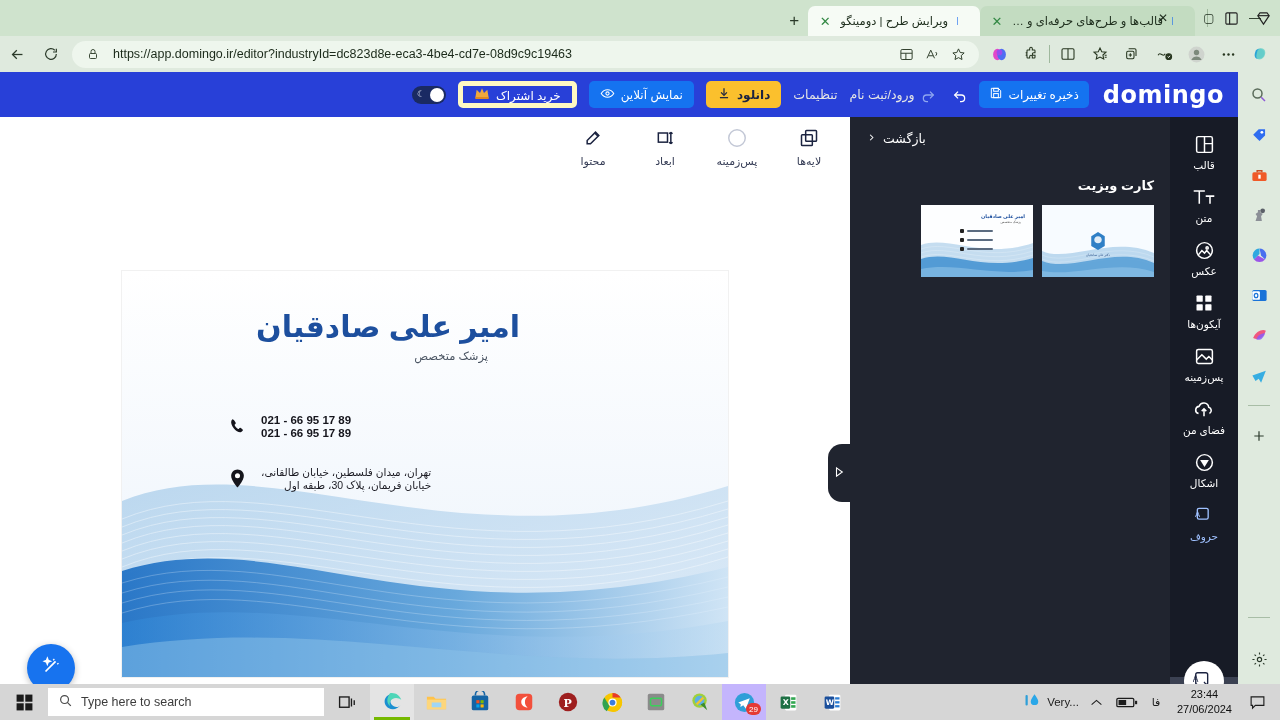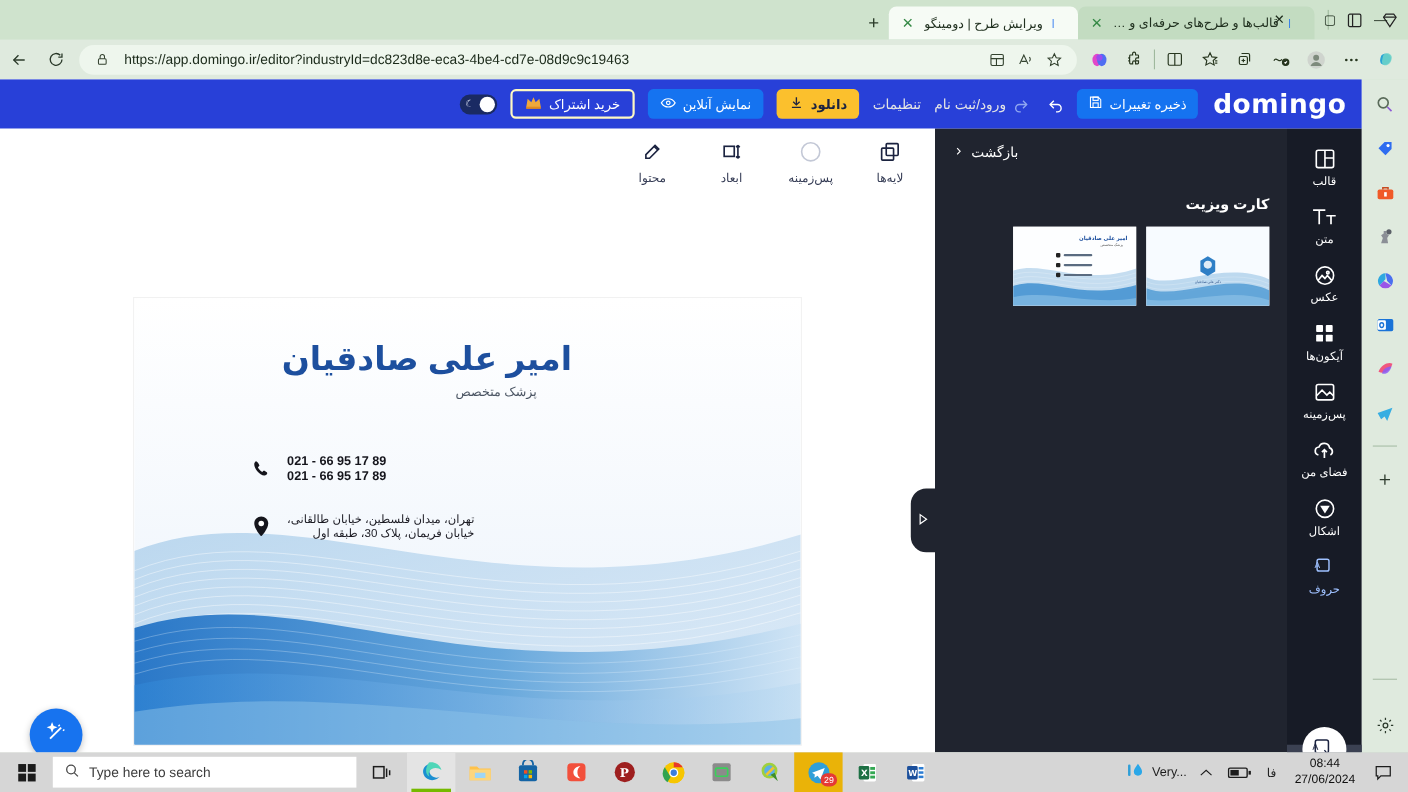--- a/index.html
+++ b/index.html
@@ -86,22 +86,22 @@
   .hdr-arrow.a1 { color: #fff; }
   .hdr-arrow.a2 { color: #8fa6f0; }
   .hdr-right { margin-left: auto; display: flex; align-items: center; gap: 12px; direction: rtl; }
   .toggle-dark {
     width: 34px; height: 18px; border-radius: 10px; background: #1a2a63;
     display: flex; align-items: center; padding: 2px; position: relative;
   }
   .toggle-dark .knob { width: 14px; height: 14px; border-radius: 50%; background: #fff; margin-left: auto; }
   .toggle-dark .moon { position: absolute; left: 5px; top: 3px; font-size: 9px; color: #e9eefc; }
   .btn-sub {
-    height: 27px; border: 2px solid #fef9c3; border-radius: 5px; color: #fff;
-    display: flex; align-items: center; gap: 6px; padding: 0 11px; font-size: 12px;
+    height: 27px; border: 5px solid #fef9c3; border-radius: 5px; color: #fff;
+    display: flex; align-items: flex-end; gap: 6px; padding: 0 11px; font-size: 12px;
   }
   .btn-preview {
     height: 27px; background: #1573f0; border-radius: 5px; color: #fff;
     display: flex; align-items: center; gap: 6px; padding: 0 11px; font-size: 12px;
   }
   .btn-download {
     height: 27px; background: #fbc02d; border-radius: 5px; color: #1c2340;
     display: flex; align-items: center; gap: 6px; padding: 0 11px; font-size: 12px; font-weight: bold;
   }
   .hdr-link { color: #e5e5e5; font-size: 12.5px; }
@@ -215,21 +215,21 @@
     width: 276px; height: 28px; background: #fff; display: flex; align-items: center;
     gap: 8px; padding: 0 10px; font-size: 12.5px; color: #3c3c3c;
   }
   .tb-taskview { width: 46px; height: 36px; display: flex; align-items: center; justify-content: center; }
   .tb-app {
     width: 44px; height: 36px; display: flex; align-items: center; justify-content: center;
     position: relative;
   }
   .tb-app.active { background: #e4e4e4; }
   .tb-app.active::after { content:""; position: absolute; left: 4px; right: 4px; bottom: 0; height: 3px; background: #76b900; }
-  .tb-app.hl { background: #eab308; text-decoration: underline; }
+  .tb-app.hl { background: #c4b5fd; text-decoration: underline; }
   .tb-badge {
     position: absolute; right: 5px; bottom: 5px; min-width: 14px; height: 12px;
     background: #e53935; color: #fff; font-size: 8px; border-radius: 7px;
     display: flex; align-items: center; justify-content: center; padding: 0 3px;
   }
   .tb-tray { margin-left: auto; display: flex; align-items: center; gap: 6px; padding-right: 8px; }
   .tb-weather { display: flex; align-items: center; gap: 5px; font-size: 11.5px; color: #1c1c1c; }
   .tb-tray-ico { width: 24px; height: 30px; display: flex; align-items: center; justify-content: center; color: #1c1c1c; }
   .tb-lang { font-size: 11px; color: #1c1c1c; width: 22px; text-align: center; }
   .tb-clock { display: flex; flex-direction: column; align-items: center; font-size: 11px; color: #101010; line-height: 1.35; padding: 0 4px; }
@@ -941,21 +941,21 @@
     </span>
     <span class="tb-tray-ico">
       <svg width="22" height="13" viewBox="0 0 26 14" fill="none" stroke="#1c1c1c" stroke-width="1.5">
           <rect x="1" y="2" width="20" height="10" rx="1.6"></rect>
           <rect x="3" y="4" width="9" height="6" fill="#1c1c1c" stroke="none"></rect>
           <rect x="22.5" y="5" width="2.5" height="4" fill="#1c1c1c" stroke="none"></rect>
         </svg>
     </span>
     <span class="tb-lang">فا</span>
     <div class="tb-clock">
-      <span>08:44</span>
+      <span>23:44</span>
       <span>27/06/2024</span>
     </div>
     <span class="tb-notify">
       <svg width="17" height="15" viewBox="0 0 24 20" fill="none" stroke="#1c1c1c" stroke-width="1.6">
           <path d="M3 2h18v12H9l-4 4v-4H3z"></path>
         </svg>
     </span>
   </div>
 </div>
 

